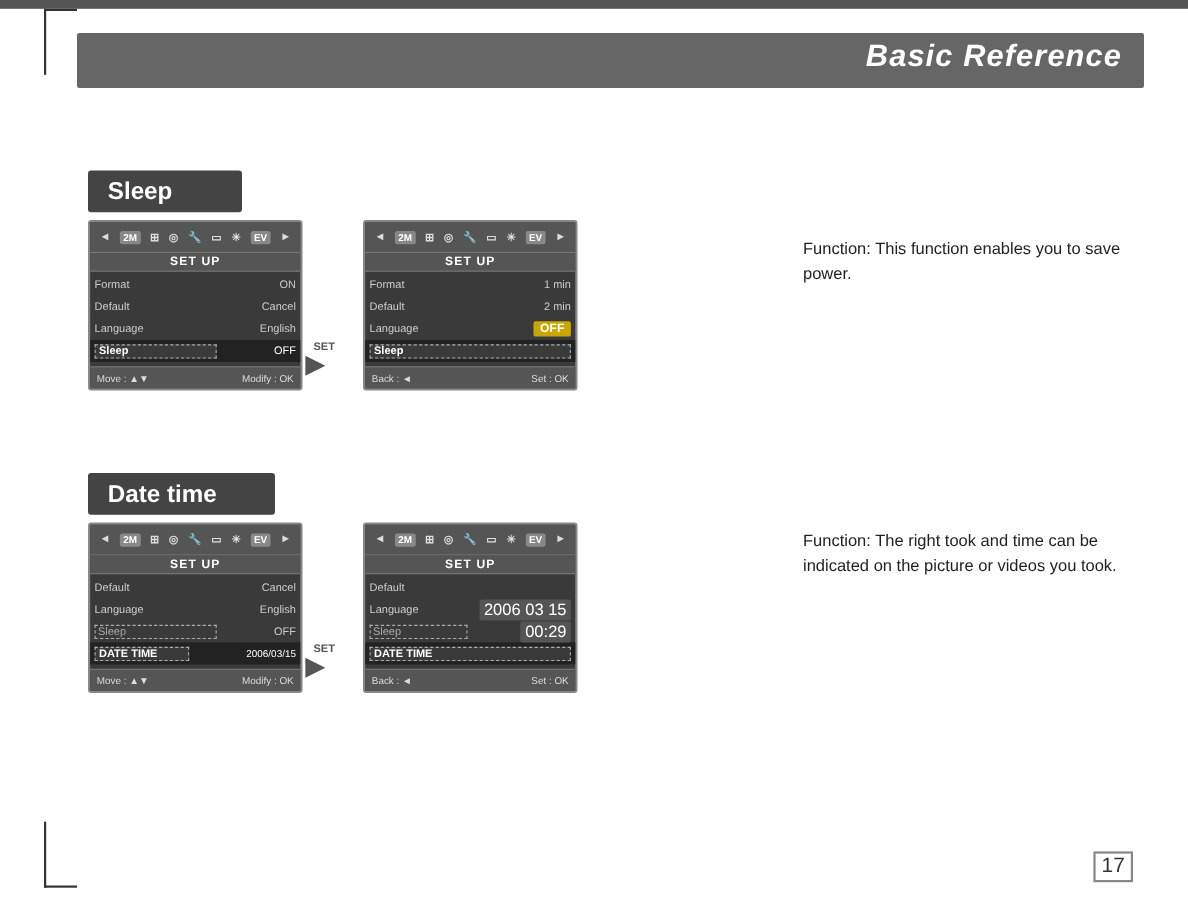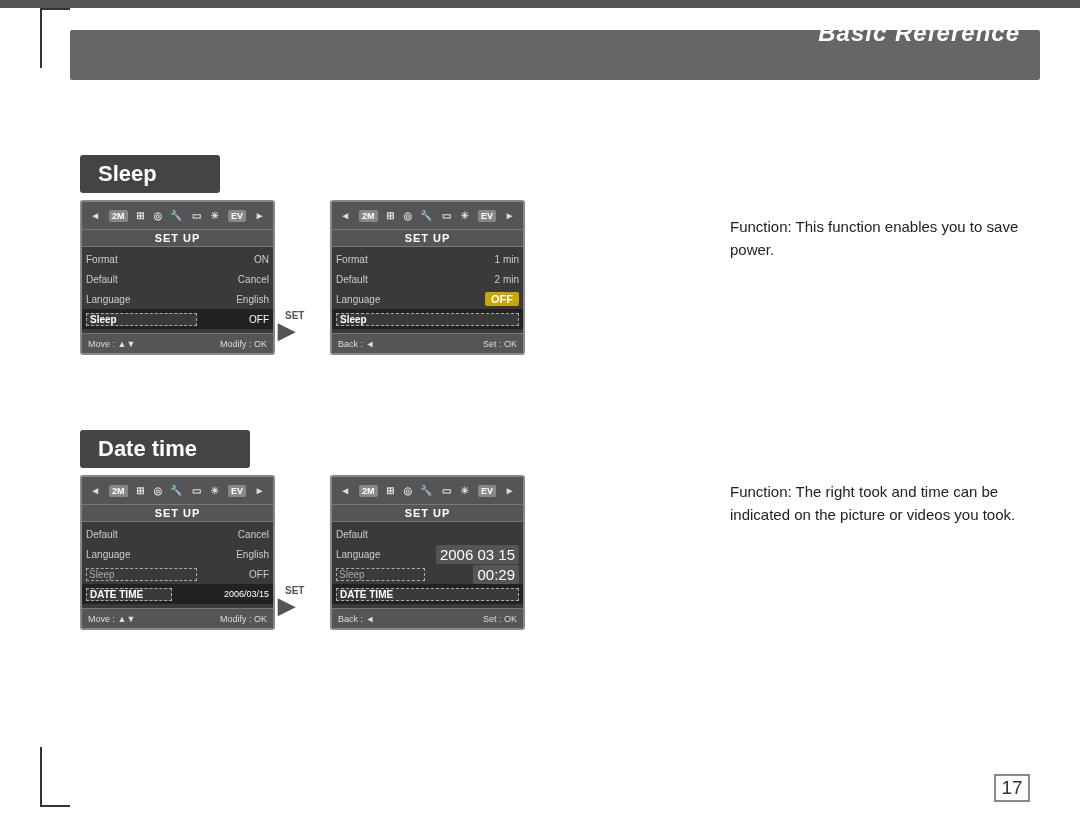--- a/index.html
+++ b/index.html
@@ -21,23 +21,23 @@
     }
     .header-band {
       position: absolute;
       top: 30px; left: 70px; right: 40px;
       height: 50px;
       background: #666;
       border-radius: 2px;
     }
     .basic-reference-title {
       position: absolute;
-      top: 19px;
+      top: 35px;
       right: 60px;
-      font-size: 24px;
+      font-size: 28px;
       font-weight: bold;
       font-style: italic;
       color: #fff;
       z-index: 2;
       letter-spacing: 1px;
     }
 
     
     .left-line-top {
       position: absolute;

